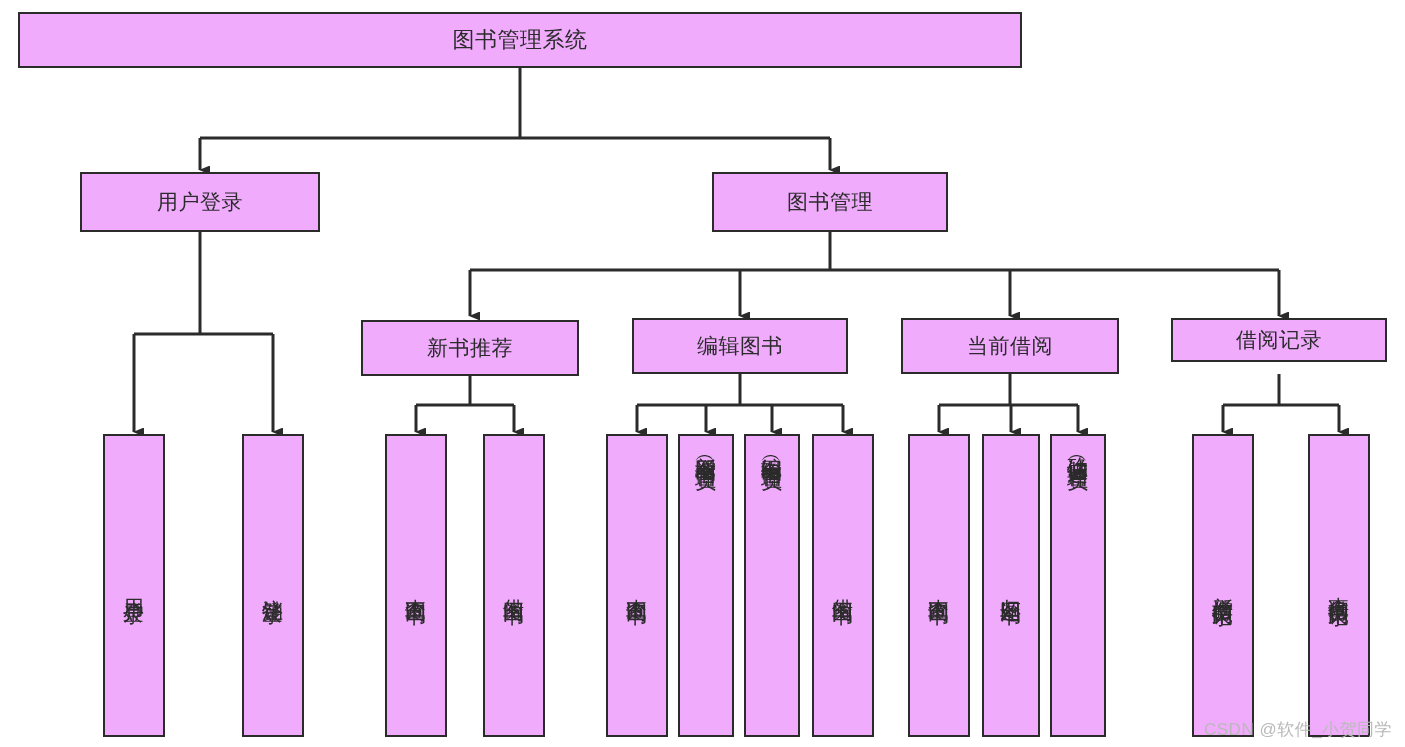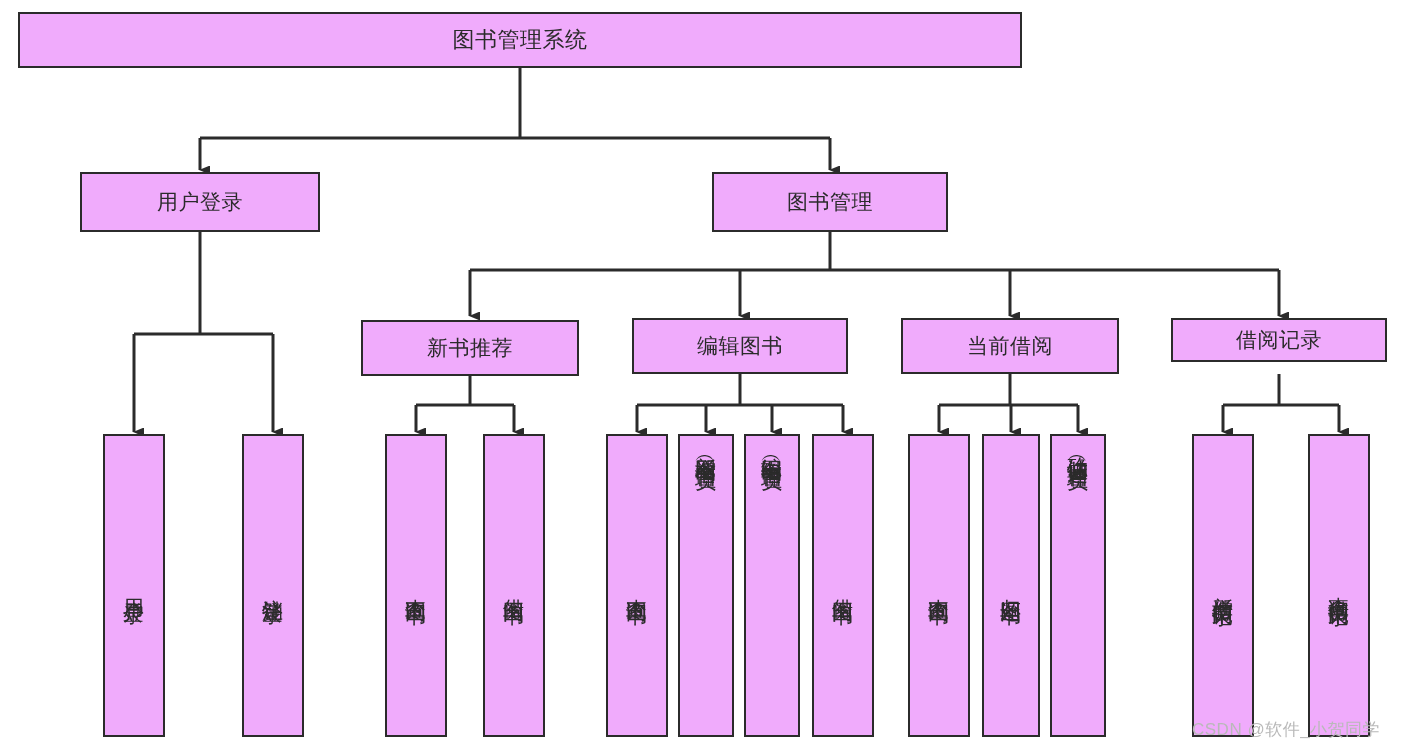--- a/index.html
+++ b/index.html
@@ -69,20 +69,21 @@
   .node.vert.centered {
     align-items: center;
     padding-top: 0;
   }
   .watermark {
     position: absolute;
     color: #b9b9b9;
     font-size: 17px;
     letter-spacing: 0.5px;
     white-space: nowrap;
+    padding-left: 12px;
   }
 </style>
 </head>
 <body>
 
 <div id="diagram-root">
   <svg class="edges" viewBox="0 0 1405 747">
     <defs>
       <marker id="arrowhead" markerWidth="9" markerHeight="11" refX="4.5" refY="10" orient="auto" markerUnits="userSpaceOnUse">
         <polygon points="0,0 9,0 4.5,11" fill="#2b2b2b"></polygon>

